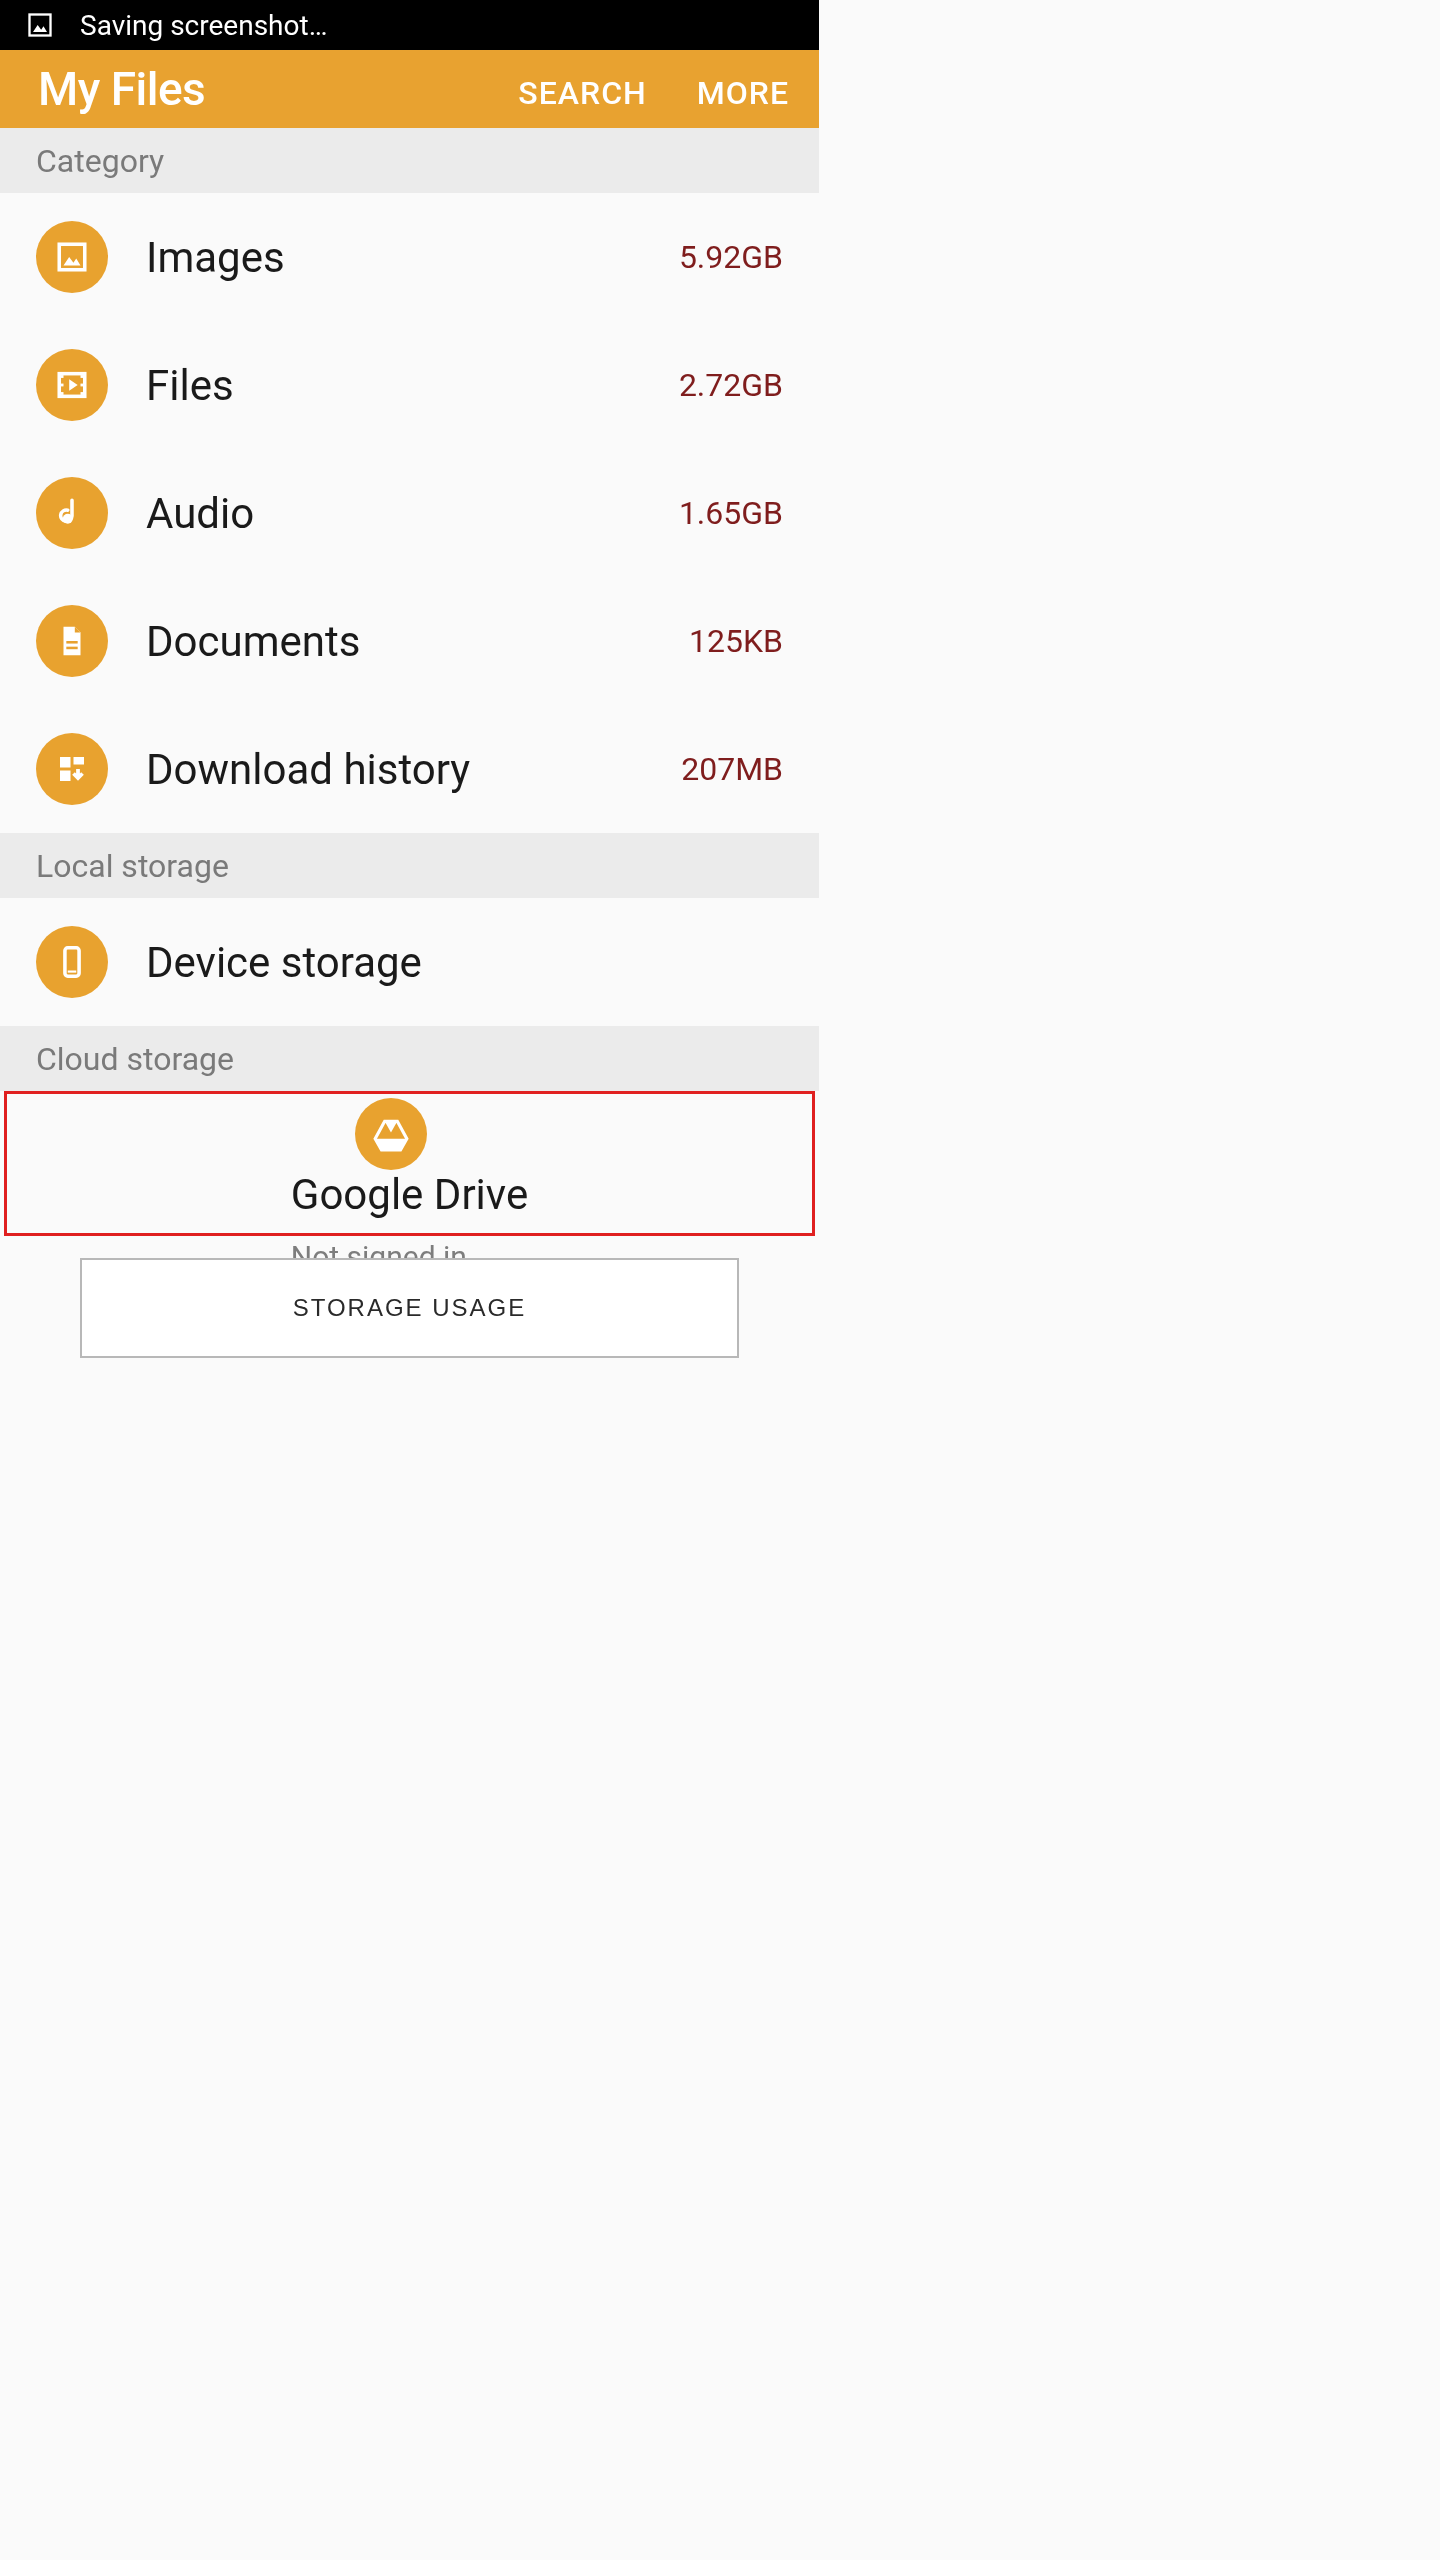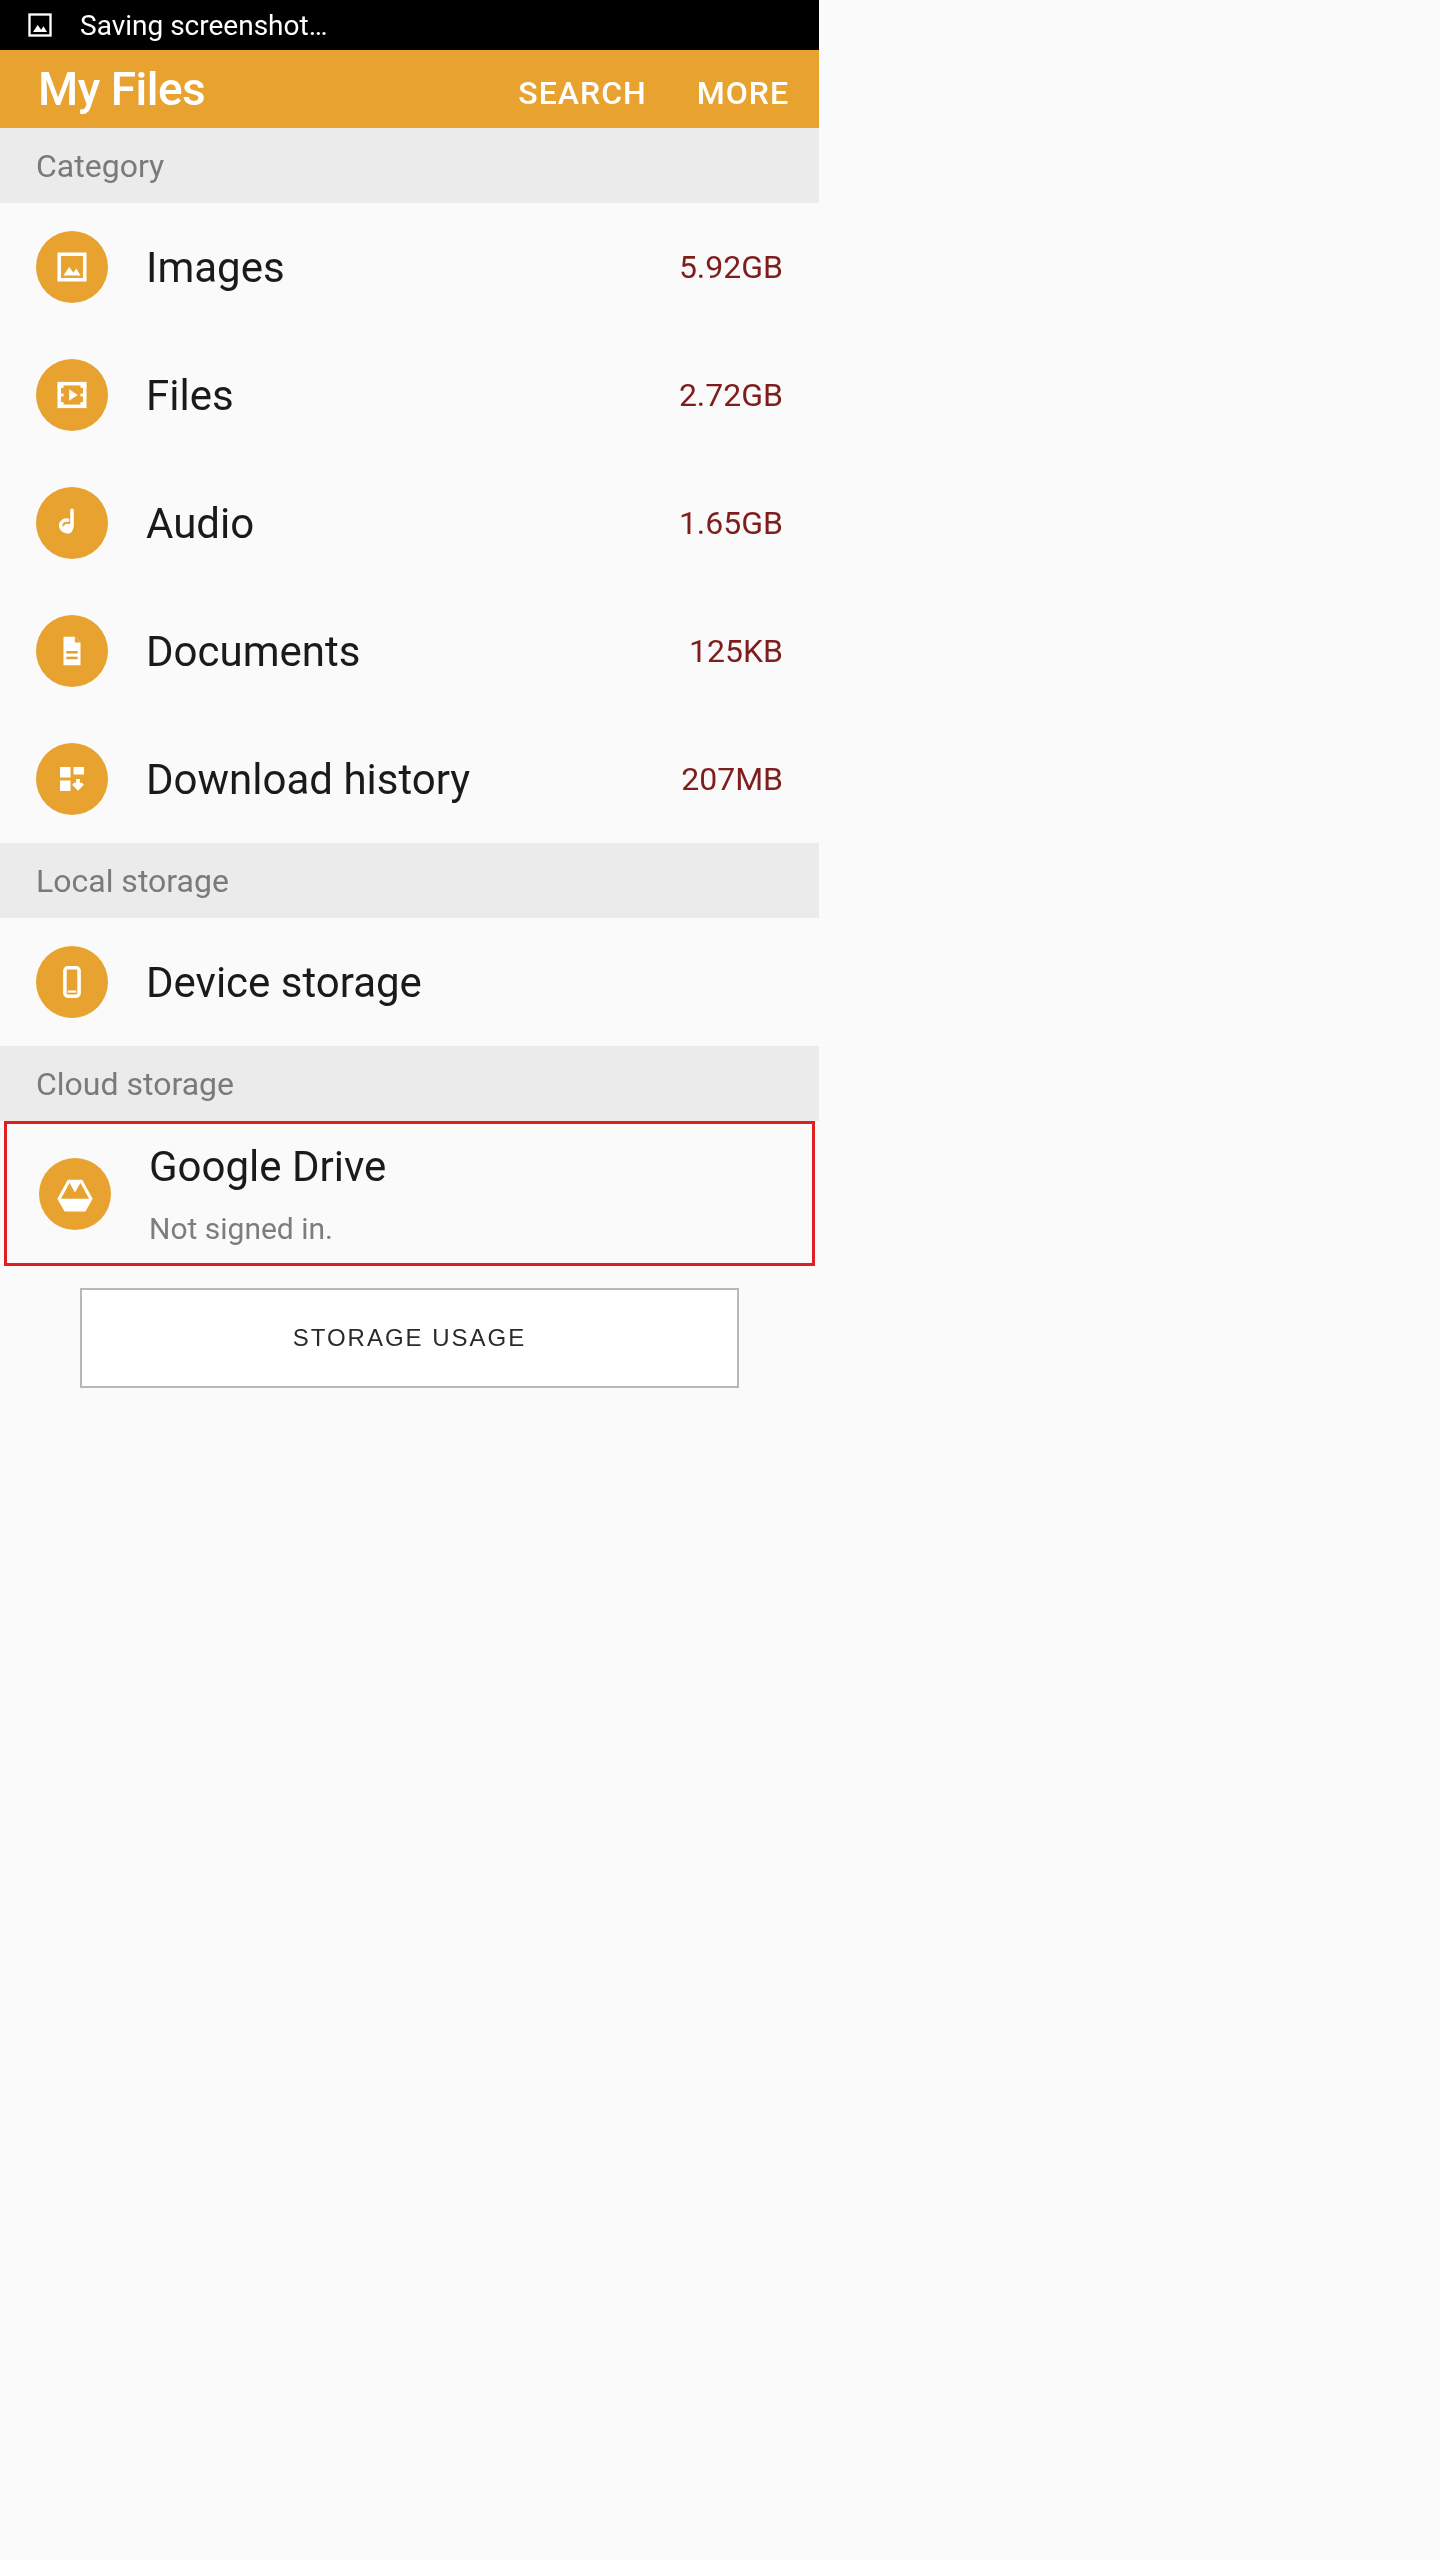--- a/index.html
+++ b/index.html
@@ -43,21 +43,21 @@
       margin-top: -8px;
     }
     .app-action {
       font-size: 32px;
       font-weight: 500;
       letter-spacing: 1px;
       margin-left: 50px;
       cursor: pointer;
     }
     .section-header {
-      height: 75px;
+      height: 65px;
       background: #ebebeb;
       display: flex;
       align-items: center;
       padding: 0 36px;
       font-size: 32px;
       color: #7a7a7a;
     }
     .list-item {
       height: 128px;
       display: flex;
@@ -90,20 +90,21 @@
     }
     .item-size {
       font-size: 32px;
       color: #7f1d1d;
     }
     .highlighted {
       border: 3px solid #e02020;
       margin: 0 4px;
       padding: 4px 32px;
       height: 145px;
+      flex-direction: column;
     }
     .storage-btn-wrap {
       padding: 22px 80px 80px;
       background:#fafafa;
     }
     .storage-btn {
       width: 100%;
       height: 100px;
       border: 2px solid #b8b8b8;
       background: #fff;

